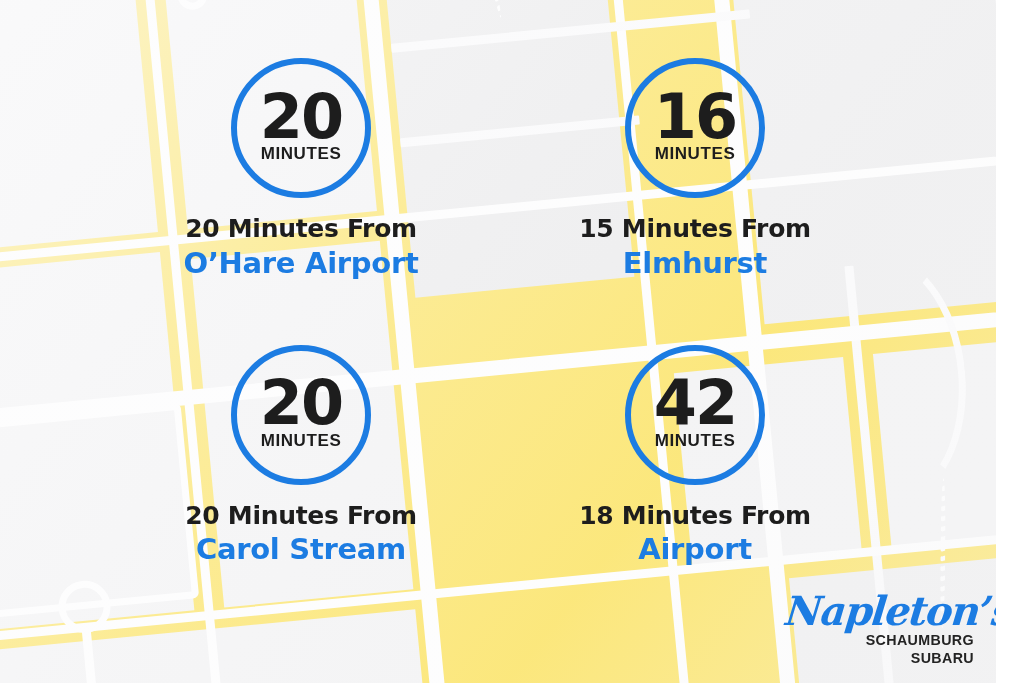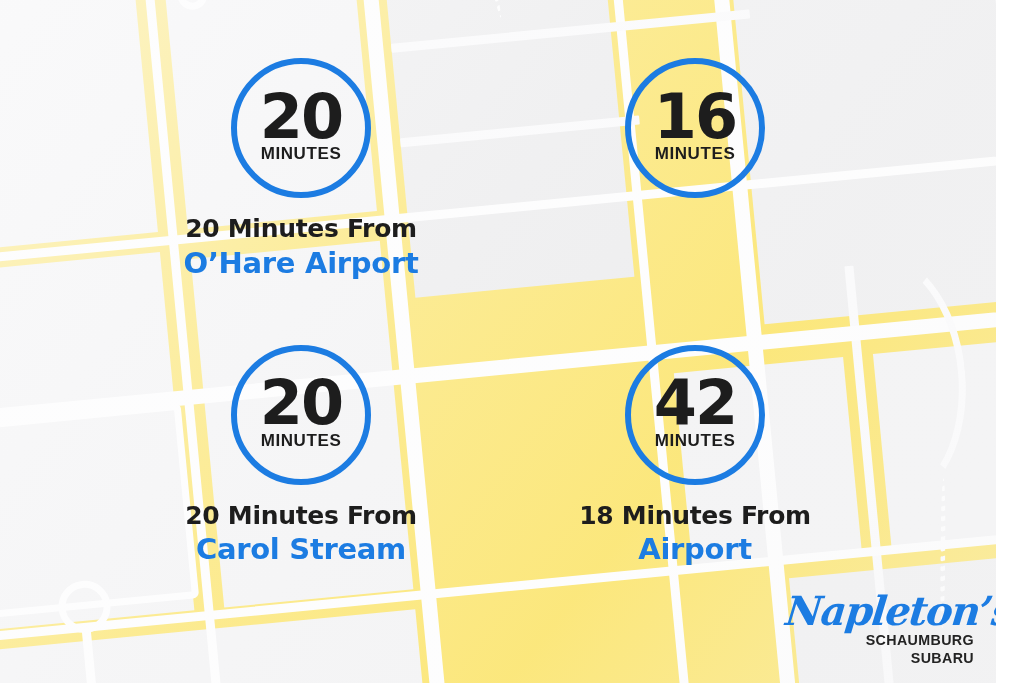--- a/index.html
+++ b/index.html
@@ -227,20 +227,24 @@
         <span class="cap-top">20 Minutes From</span>
         <span class="cap-bot">O’Hare Airport</span>
       </div>
     </div>
 
     <div class="cell">
       <div class="badge">
         <span class="badge-num">16</span>
         <span class="badge-unit">MINUTES</span>
       </div>
+      <div class="caption">
+        <span class="cap-top">15 Minutes From</span>
+        <span class="cap-bot">Elmhurst</span>
+      </div>
     </div>
 
     <div class="cell">
       <div class="badge">
         <span class="badge-num">20</span>
         <span class="badge-unit">MINUTES</span>
       </div>
       <div class="caption">
         <span class="cap-top">20 Minutes From</span>
         <span class="cap-bot">Carol Stream</span>

